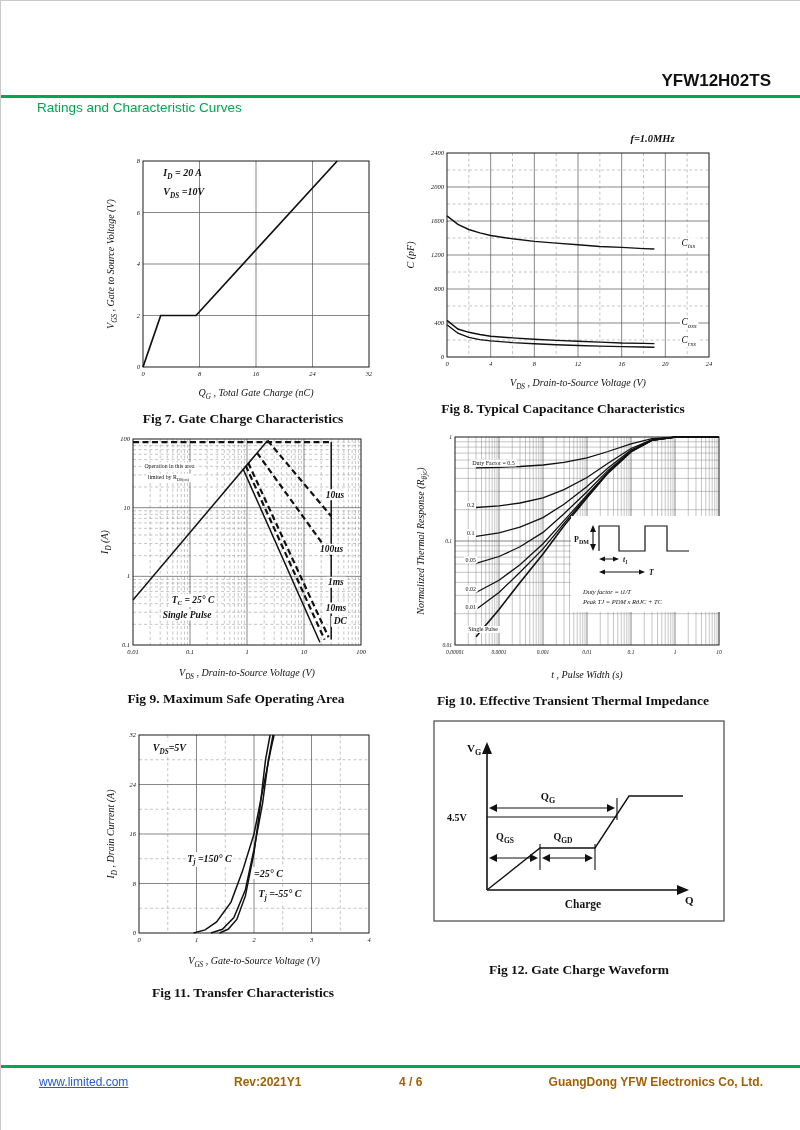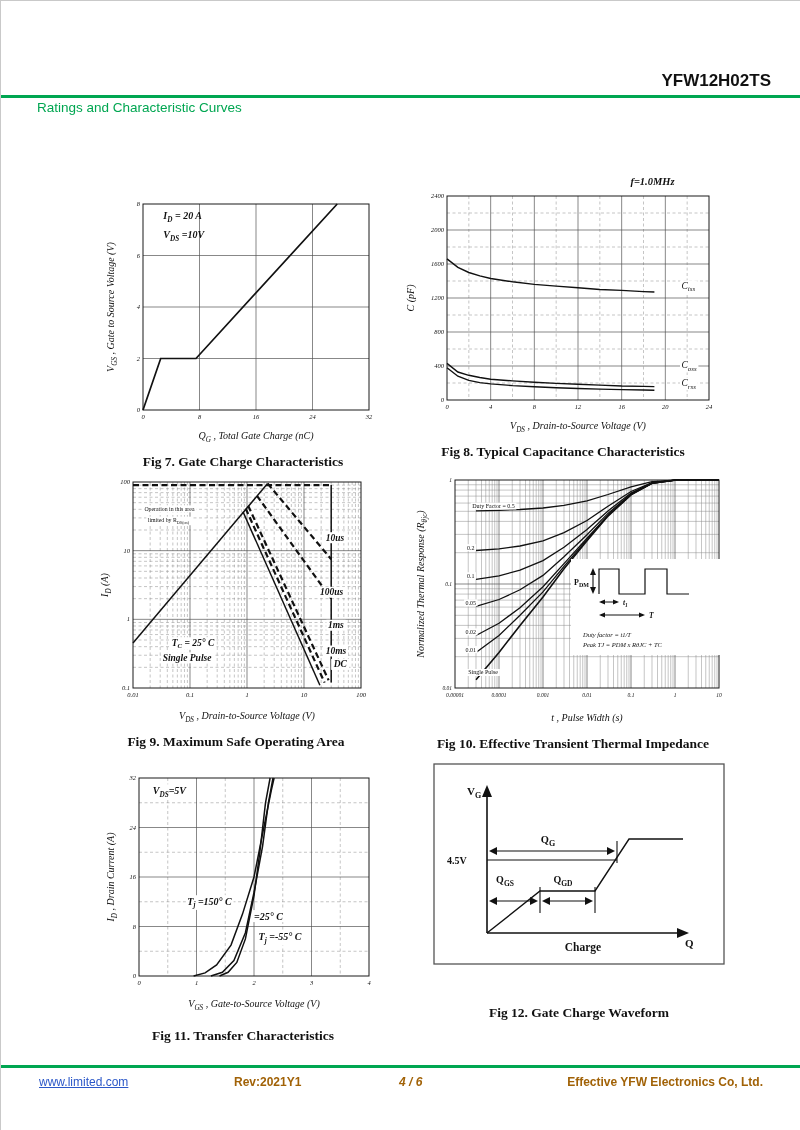--- a/index.html
+++ b/index.html
@@ -9,30 +9,30 @@
   #logo{position:absolute;left:36px;top:10px;}
   .logo-row{line-height:1;}
   .logo-yf{color:#17A24B;font-weight:bold;font-size:46px;letter-spacing:-2px;font-family:"Liberation Sans",sans-serif;}
   .logo-w{color:#F08300;font-weight:bold;font-size:44px;font-family:"DejaVu Sans",sans-serif;margin-left:1px;}
   .logo-r{color:#8a8a8a;font-size:13px;vertical-align:26px;margin-left:2px;}
   .logo-cn{font-size:28px;font-weight:bold;color:#1a1a1a;letter-spacing:3px;margin-top:0px;font-family:"DejaVu Sans",sans-serif;}
   #part-number{position:absolute;right:30px;top:70px;font-size:17px;font-weight:bold;color:#111;}
   .green-rule{position:absolute;left:0;width:800px;height:3px;background:#00A651;}
   #section-title{position:absolute;left:36px;top:99px;font-size:13.5px;font-weight:normal;color:#00A651;}
   
-  .fig{position:absolute;margin-top:43px;}
+  .fig{position:absolute;}
   .chart{position:relative;}
   .fig-caption{text-align:center;font-family:"Liberation Serif",serif;font-weight:bold;
                font-size:13.5px;color:#111;margin-top:4px;}
   
   #footer-line{top:1064px;}
   .footer-text{position:absolute;top:1074px;font-size:12px;color:#a16207;}
   #footer-site{left:38px;color:#2b57c8;text-decoration:underline;}
   #footer-rev{left:233px;font-weight:bold;}
-  #footer-page{left:398px;font-weight:bold;font-style:italic;}
+  #footer-page{left:398px;font-weight:bold;}
   #footer-company{right:38px;font-weight:bold;}
   svg text{font-family:"Liberation Serif",serif;}
 </style>
 </head>
 <body>
 
 <div id="page">
 
   <div id="part-number">YFW12H02TS</div>
   <div class="green-rule" style="top:94px"></div>
@@ -435,15 +435,15 @@
         <text x="130" y="120" font-size="10" font-weight="bold" text-anchor="middle" fill="#111"><tspan>Q</tspan><tspan dy="2.5" font-size="7.5">GD</tspan></text>
       </svg>
     </div>
     <div class="fig-caption" style="margin-top:36px">Fig 12. Gate Charge Waveform</div>
   </div>
 
   <div class="green-rule" id="footer-line"></div>
   <a class="footer-text" id="footer-site" href="#">www.limited.com</a>
   <div class="footer-text" id="footer-rev">Rev:2021Y1</div>
   <div class="footer-text" id="footer-page">4 / 6</div>
-  <div class="footer-text" id="footer-company">Effective YFW Electronics Co, Ltd.</div>
+  <div class="footer-text" id="footer-company">GuangDong YFW Electronics Co, Ltd.</div>
 
 </div>
 
 </body></html>

